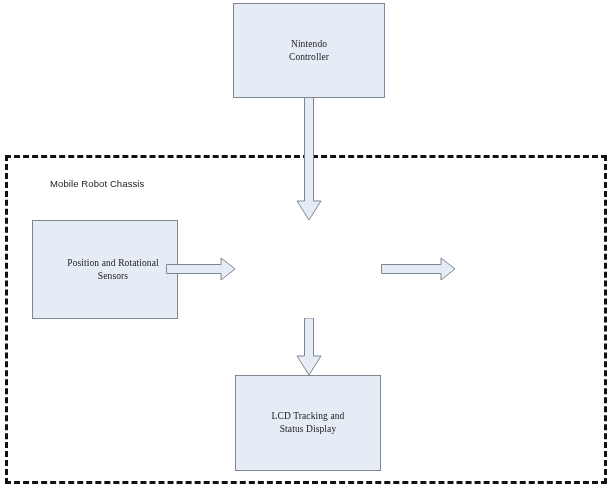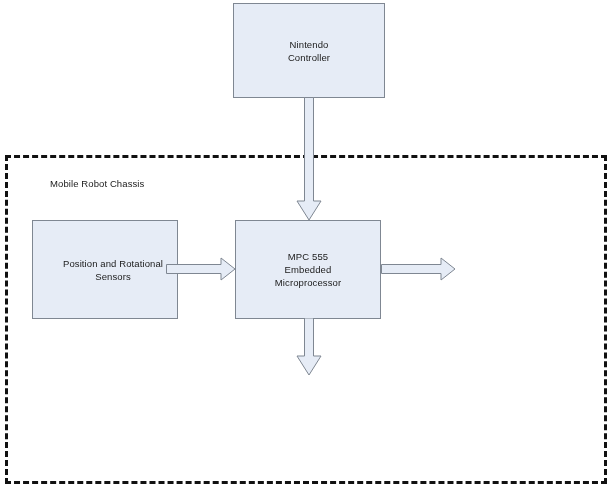--- a/index.html
+++ b/index.html
@@ -27,20 +27,21 @@
     background: #e6ecf6;
     border: 1px solid #7f8792;
     display: flex;
     align-items: center;
     justify-content: center;
     text-align: center;
     color: #1a1a1a;
     font-size: 9.5px;
     line-height: 13px;
     letter-spacing: 0.1px;
+    font-family: Liberation Serif, serif;
   }
   .node .label {
     padding: 0 6px;
     white-space: pre-line;
   }
 
   #node-nintendo   { left: 233px; top: 3px;   width: 152px; height: 95px; }
   #node-sensors    { left: 32px;  top: 220px; width: 146px; height: 99px; padding-left: 16px; }
   #node-mpc        { left: 235px; top: 220px; width: 146px; height: 99px; }
   #node-motors     { left: 455px; top: 220px; width: 146px; height: 99px; }
@@ -100,27 +101,26 @@
   <div class="node" id="node-nintendo">
     <span class="label">Nintendo
 Controller</span>
   </div>
 
   <div class="node" id="node-sensors">
     <span class="label">Position and Rotational
 Sensors</span>
   </div>
 
-  <div class="node" id="node-mpc">
-    <span class="label">MPC 555
-Embedded
-Microprocessor</span>
-  </div>
 
 
+  <div class="node" id="node-lcd">
+    <span class="label">LCD Tracking and
+Status Display</span>
+  </div>
 
   <div class="arrow" id="arrow-nintendo-mpc">
     <svg width="26" height="124" viewBox="0 0 26 124">
       <polygon class="body" points="8.5,0.5 17.5,0.5 17.5,104 25,104 13,123 1,104 8.5,104"></polygon>
     </svg>
   </div>
 
   <div class="arrow" id="arrow-sensors-mpc">
     <svg width="70" height="28" viewBox="0 0 70 28">
       <polygon class="body" points="0.5,9.5 55,9.5 55,3 69,14 55,25 55,18.5 0.5,18.5"></polygon>

